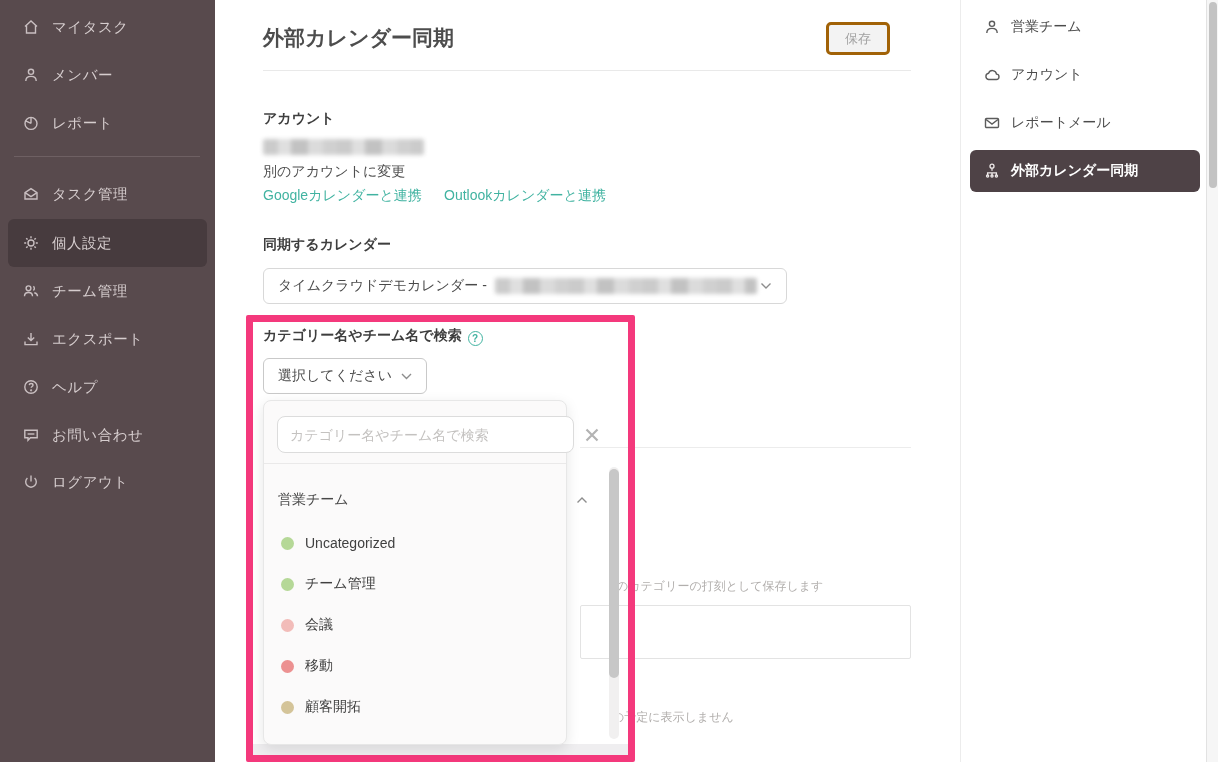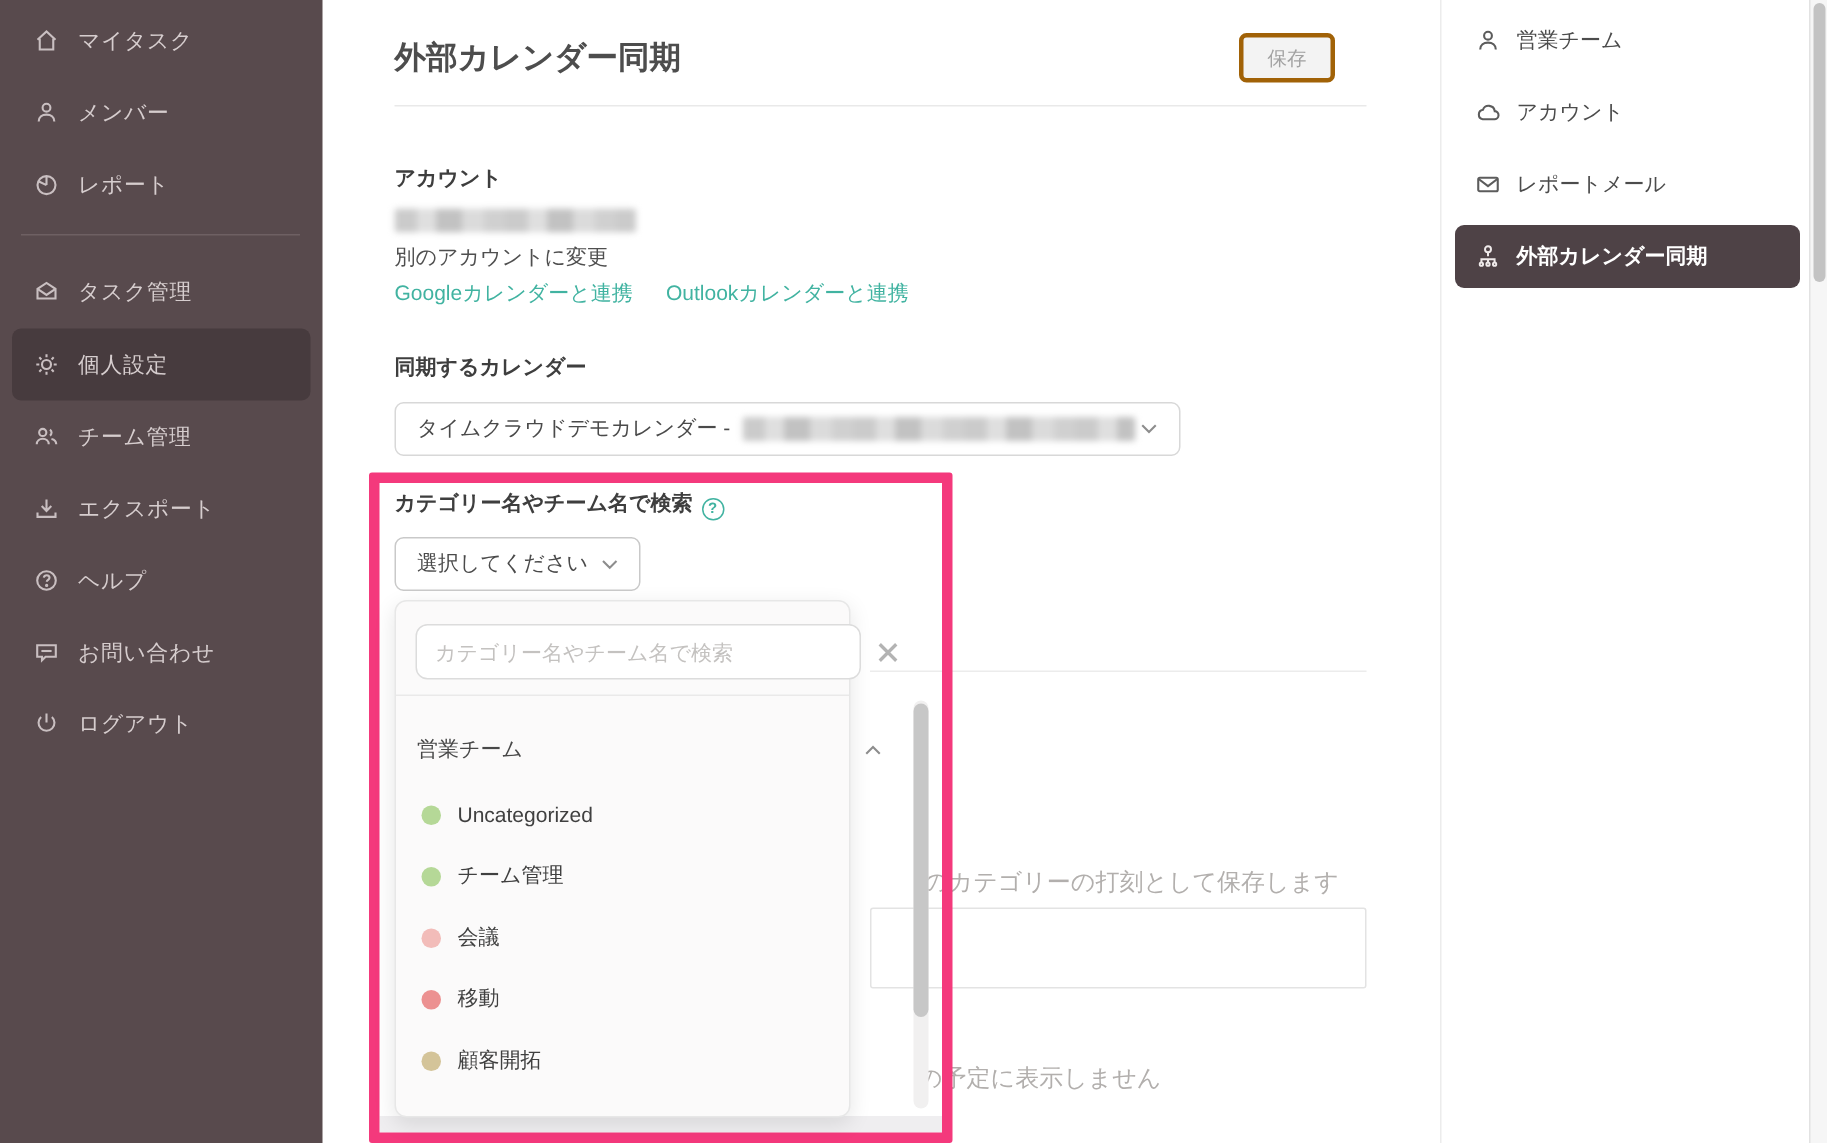--- a/index.html
+++ b/index.html
@@ -26,21 +26,21 @@
   .teal-link { position:absolute; font-size:14px; color:#41b3a1; text-decoration:none; white-space:nowrap; cursor:pointer; }
   .blur-block { background:#e2e2e2 repeating-linear-gradient(90deg, rgba(0,0,0,.10) 0 15px, rgba(0,0,0,.01) 15px 28px, rgba(0,0,0,.14) 28px 45px, rgba(0,0,0,.03) 45px 60px, rgba(0,0,0,.08) 60px 74px); filter:blur(2px); border-radius:2px; }
 
   .cal-select { position:absolute; left:48px; top:268px; width:524px; height:36px; border:1px solid #d8d8d8; border-radius:6px; background:#fff; display:flex; align-items:center; padding:0 14px; cursor:pointer; }
   .cal-select .val { font-size:14px; color:#4a4a4a; white-space:nowrap; }
   .cal-select .cal-blur { width:262px; height:16px; margin-left:8px; }
   .cal-select .chev { margin-left:auto; }
 
   
   .bg-hr { position:absolute; left:365px; top:447px; width:331px; height:1px; background:#ececec; z-index:1; }
-  .bg-hint { position:absolute; font-size:16px; color:#b2afad; white-space:nowrap; z-index:1;text-align:right; }
+  .bg-hint { position:absolute; font-size:12px; color:#b2afad; white-space:nowrap; z-index:1;text-align:right; }
   .bg-textarea { position:absolute; left:365px; top:605px; width:331px; height:54px; background:#fff; border:1px solid #e3e3e3; border-radius:2px; z-index:1; }
   .bg-strip { position:absolute; left:38px; top:744px; width:375px; height:11px; background:#efeef0; z-index:1; }
 
   
   .pink-box { position:absolute; left:31px; top:315px; width:389px; height:447px; border:7px solid #f4397c; z-index:2; border-radius:2px; pointer-events:none; }
 
   .help-icon { display:inline-flex; align-items:center; justify-content:center; width:15px; height:15px; border:1.4px solid #41b3a1; border-radius:50%; color:#41b3a1; font-size:10px; font-weight:bold; margin-left:6px; vertical-align:-2px; }
   .team-select-btn { position:absolute; left:48px; top:358px; height:36px; padding:0 14px; background:#fff; border:1px solid #c9c9c9; border-radius:6px; display:inline-flex; align-items:center; gap:9px; font-size:14px; color:#4a4a4a; font-family:inherit; cursor:pointer; z-index:3; }
 
   

